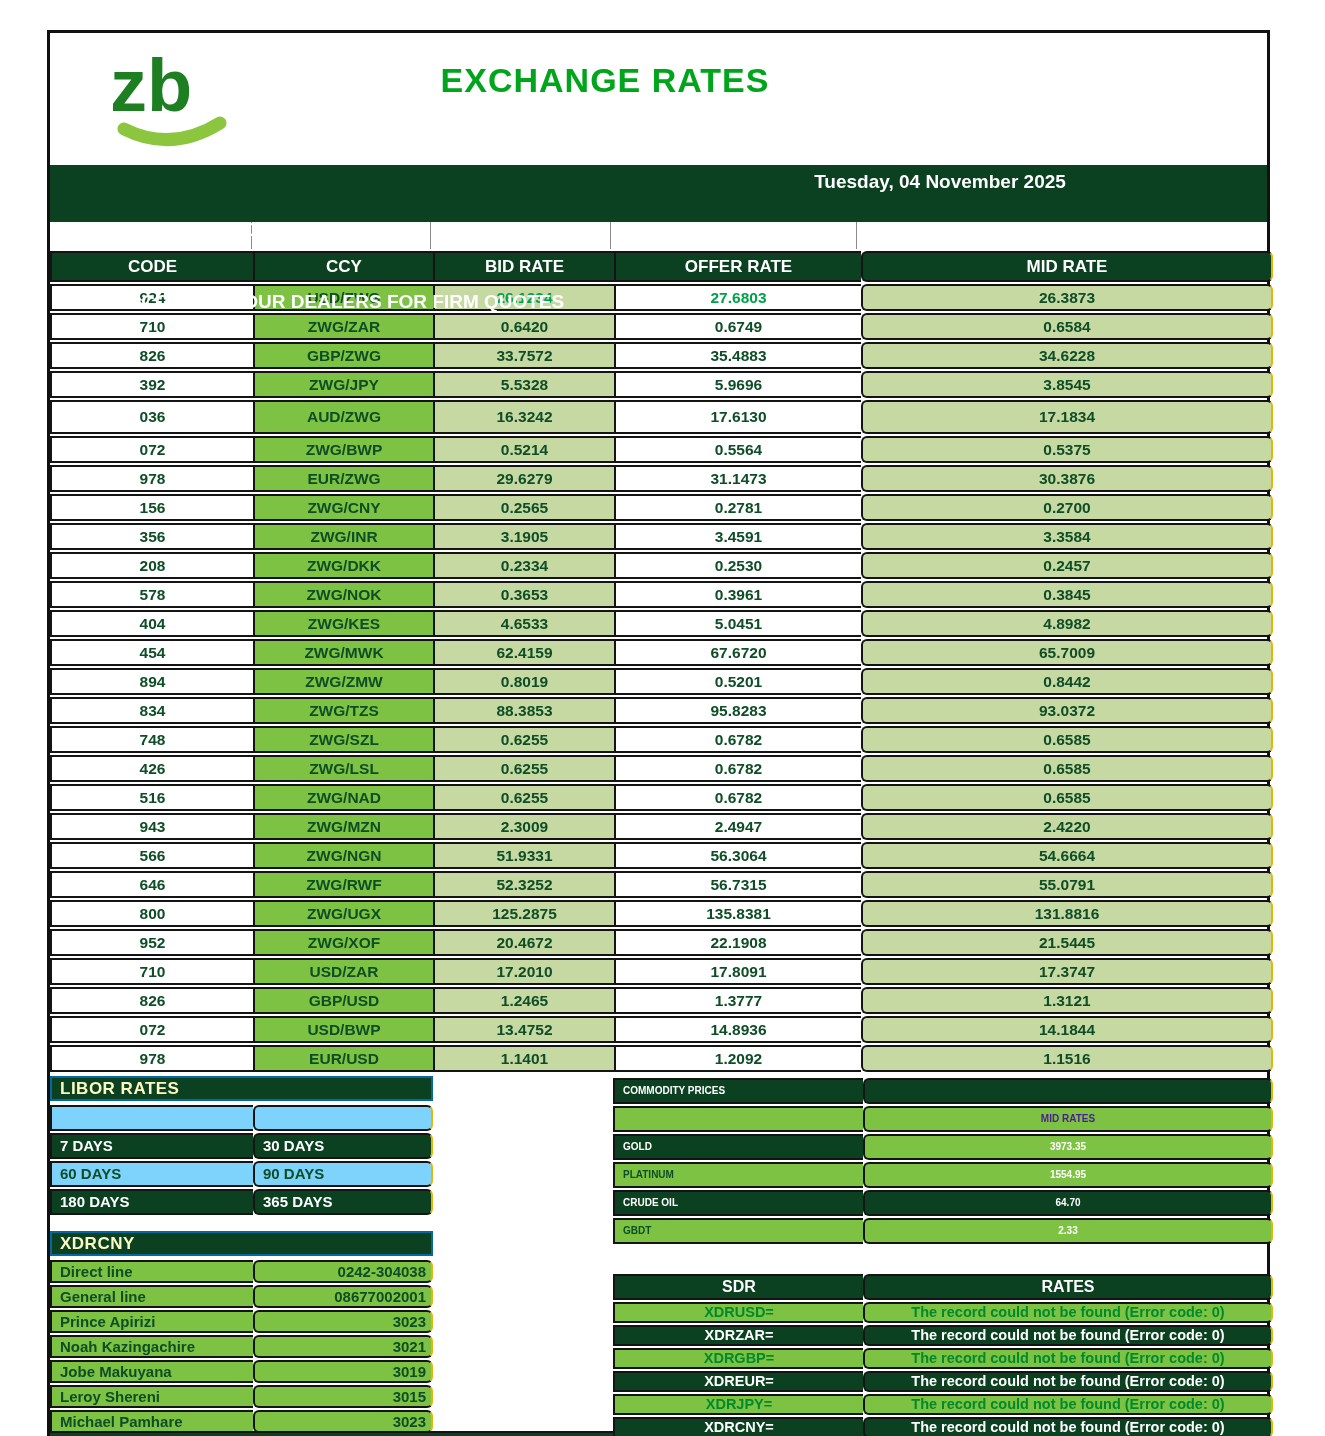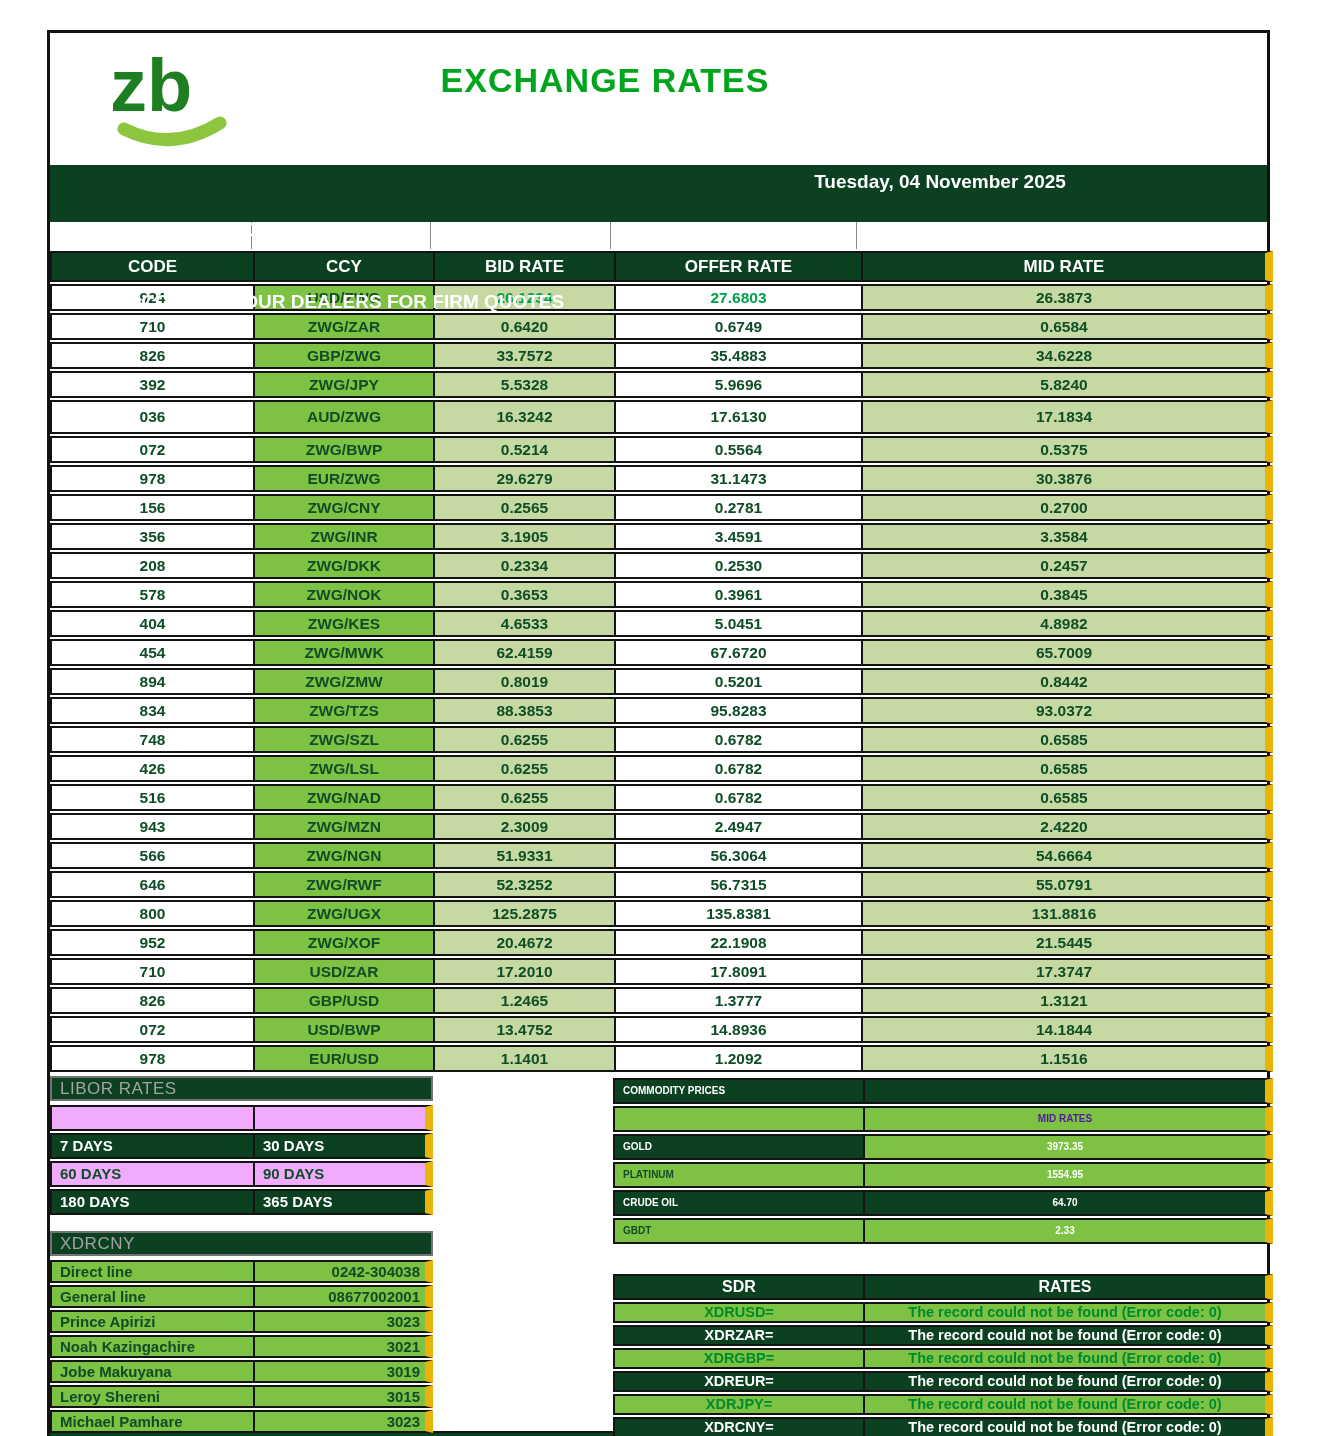--- a/index.html
+++ b/index.html
@@ -26,43 +26,43 @@
   
   .spacer{height:27px;display:flex;background:#fff;}
   .spacer div{border-right:1px solid #8a8a8a;box-sizing:border-box;height:100%;}
   .spacer div:last-child{border-right:none;}
   
   table.grid{border-collapse:separate;border-spacing:0 2px;table-layout:fixed;width:100%;}
   table.grid th,table.grid td{
     border-top:2px solid #141414;border-bottom:2px solid #141414;border-left:2px solid #141414;
     font-weight:bold;overflow:hidden;white-space:nowrap;
   }
-  table.grid th:last-child,table.grid td:last-child{border-right:8px solid #eab308;}
+  table.grid th:last-child,table.grid td:last-child{border-right:2px solid #eab308;border-radius:6px;}
   
   #rates th{background:#0B4121;color:#fff;font-size:17px;height:25px;text-align:center;}
   #rates td{height:21px;line-height:21px;font-size:15.5px;text-align:center;color:#0E4D26;}
   #rates td.code,#rates td.offer{background:#fff;}
   #rates td.ccy{background:#7DC243;}
   #rates td.bid,#rates td.mid{background:#C6D9A2;}
   #rates tr.highlight td.bid,#rates tr.highlight td.offer{color:#00A14B;}
   #rates tr.tall td{height:28px;line-height:28px;}
   
   .lower{position:relative;height:352px;margin-top:2px;}
   .col-left{position:absolute;left:0;top:0;width:383px;}
   .col-right{position:absolute;left:563px;top:0;width:660px;}
   .sec-header{
-    height:21px;line-height:21px;border:2px solid #737373;background:#0B4121;color:#a3a3a3;
-    font-weight:normal;font-size:17px;padding-left:8px;margin-bottom:2px;letter-spacing:.5px;
+    height:21px;line-height:21px;border:2px solid #0369a1;background:#0B4121;color:#fef9c3;
+    font-weight:bold;font-size:17px;padding-left:8px;margin-bottom:2px;letter-spacing:.5px;
   }
   .dealers-block{position:absolute;left:0;top:155px;width:383px;}
   .sdr-block{position:absolute;left:0;top:196px;width:660px;}
   
   #libor td{height:20px;line-height:20px;font-size:15px;padding-left:8px;}
   #libor tr.dark td{background:#0B4121;color:#fff;}
-  #libor tr.bright td{background:#f0abfc;color:#0E4D26;}
+  #libor tr.bright td{background:#7dd3fc;color:#0E4D26;}
   
   #commod td{height:20px;line-height:20px;font-size:10px;margin-left:39px;}
   #commod td.lbl{padding-left:8px;text-align:left;}
   #commod td.val{text-align:center;}
   #commod .bg-dark{background:#0B4121;}
   #commod .bg-bright{background:#7DC243;}
   #commod .tx-white{color:#fff;}
   #commod .tx-dark{color:#0E4D26;}
   #commod td.midlbl{text-align:center;color:#4c1d95;}
   
@@ -148,21 +148,21 @@
           <td class="ccy">GBP/ZWG</td>
           <td class="bid">33.7572</td>
           <td class="offer">35.4883</td>
           <td class="mid">34.6228</td>
         </tr>
         <tr>
           <td class="code">392</td>
           <td class="ccy">ZWG/JPY</td>
           <td class="bid">5.5328</td>
           <td class="offer">5.9696</td>
-          <td class="mid">5.8240</td>
+          <td class="mid">3.8545</td>
         </tr>
         <tr class="tall">
           <td class="code">036</td>
           <td class="ccy">AUD/ZWG</td>
           <td class="bid">16.3242</td>
           <td class="offer">17.6130</td>
           <td class="mid">17.1834</td>
         </tr>
         <tr>
           <td class="code">072</td>

